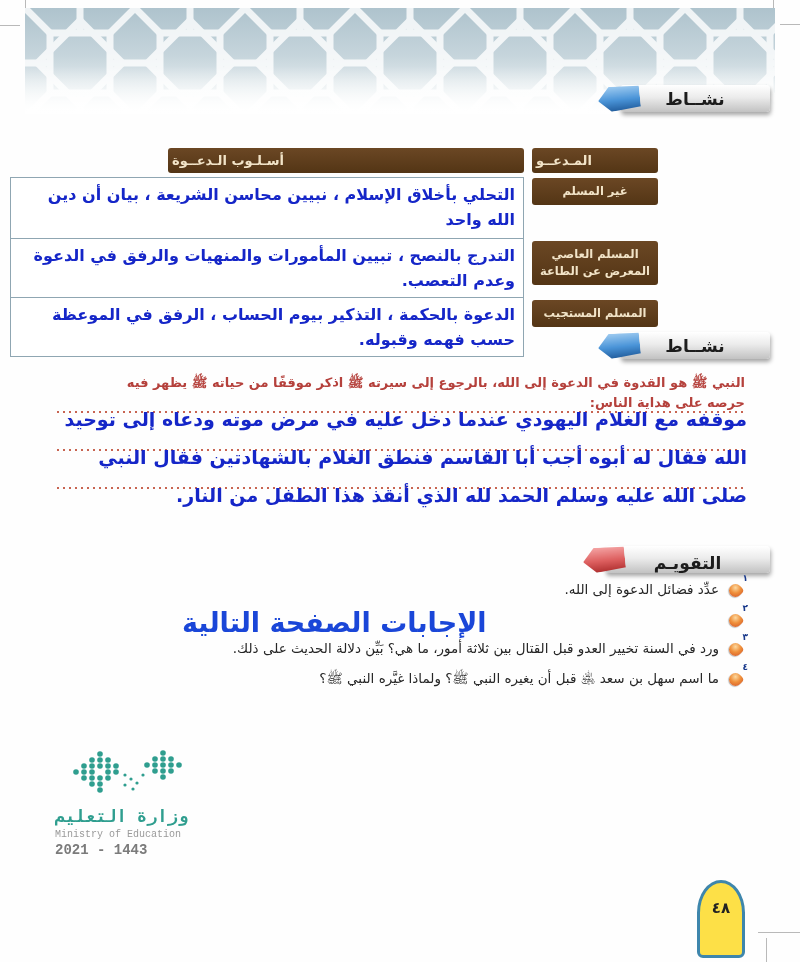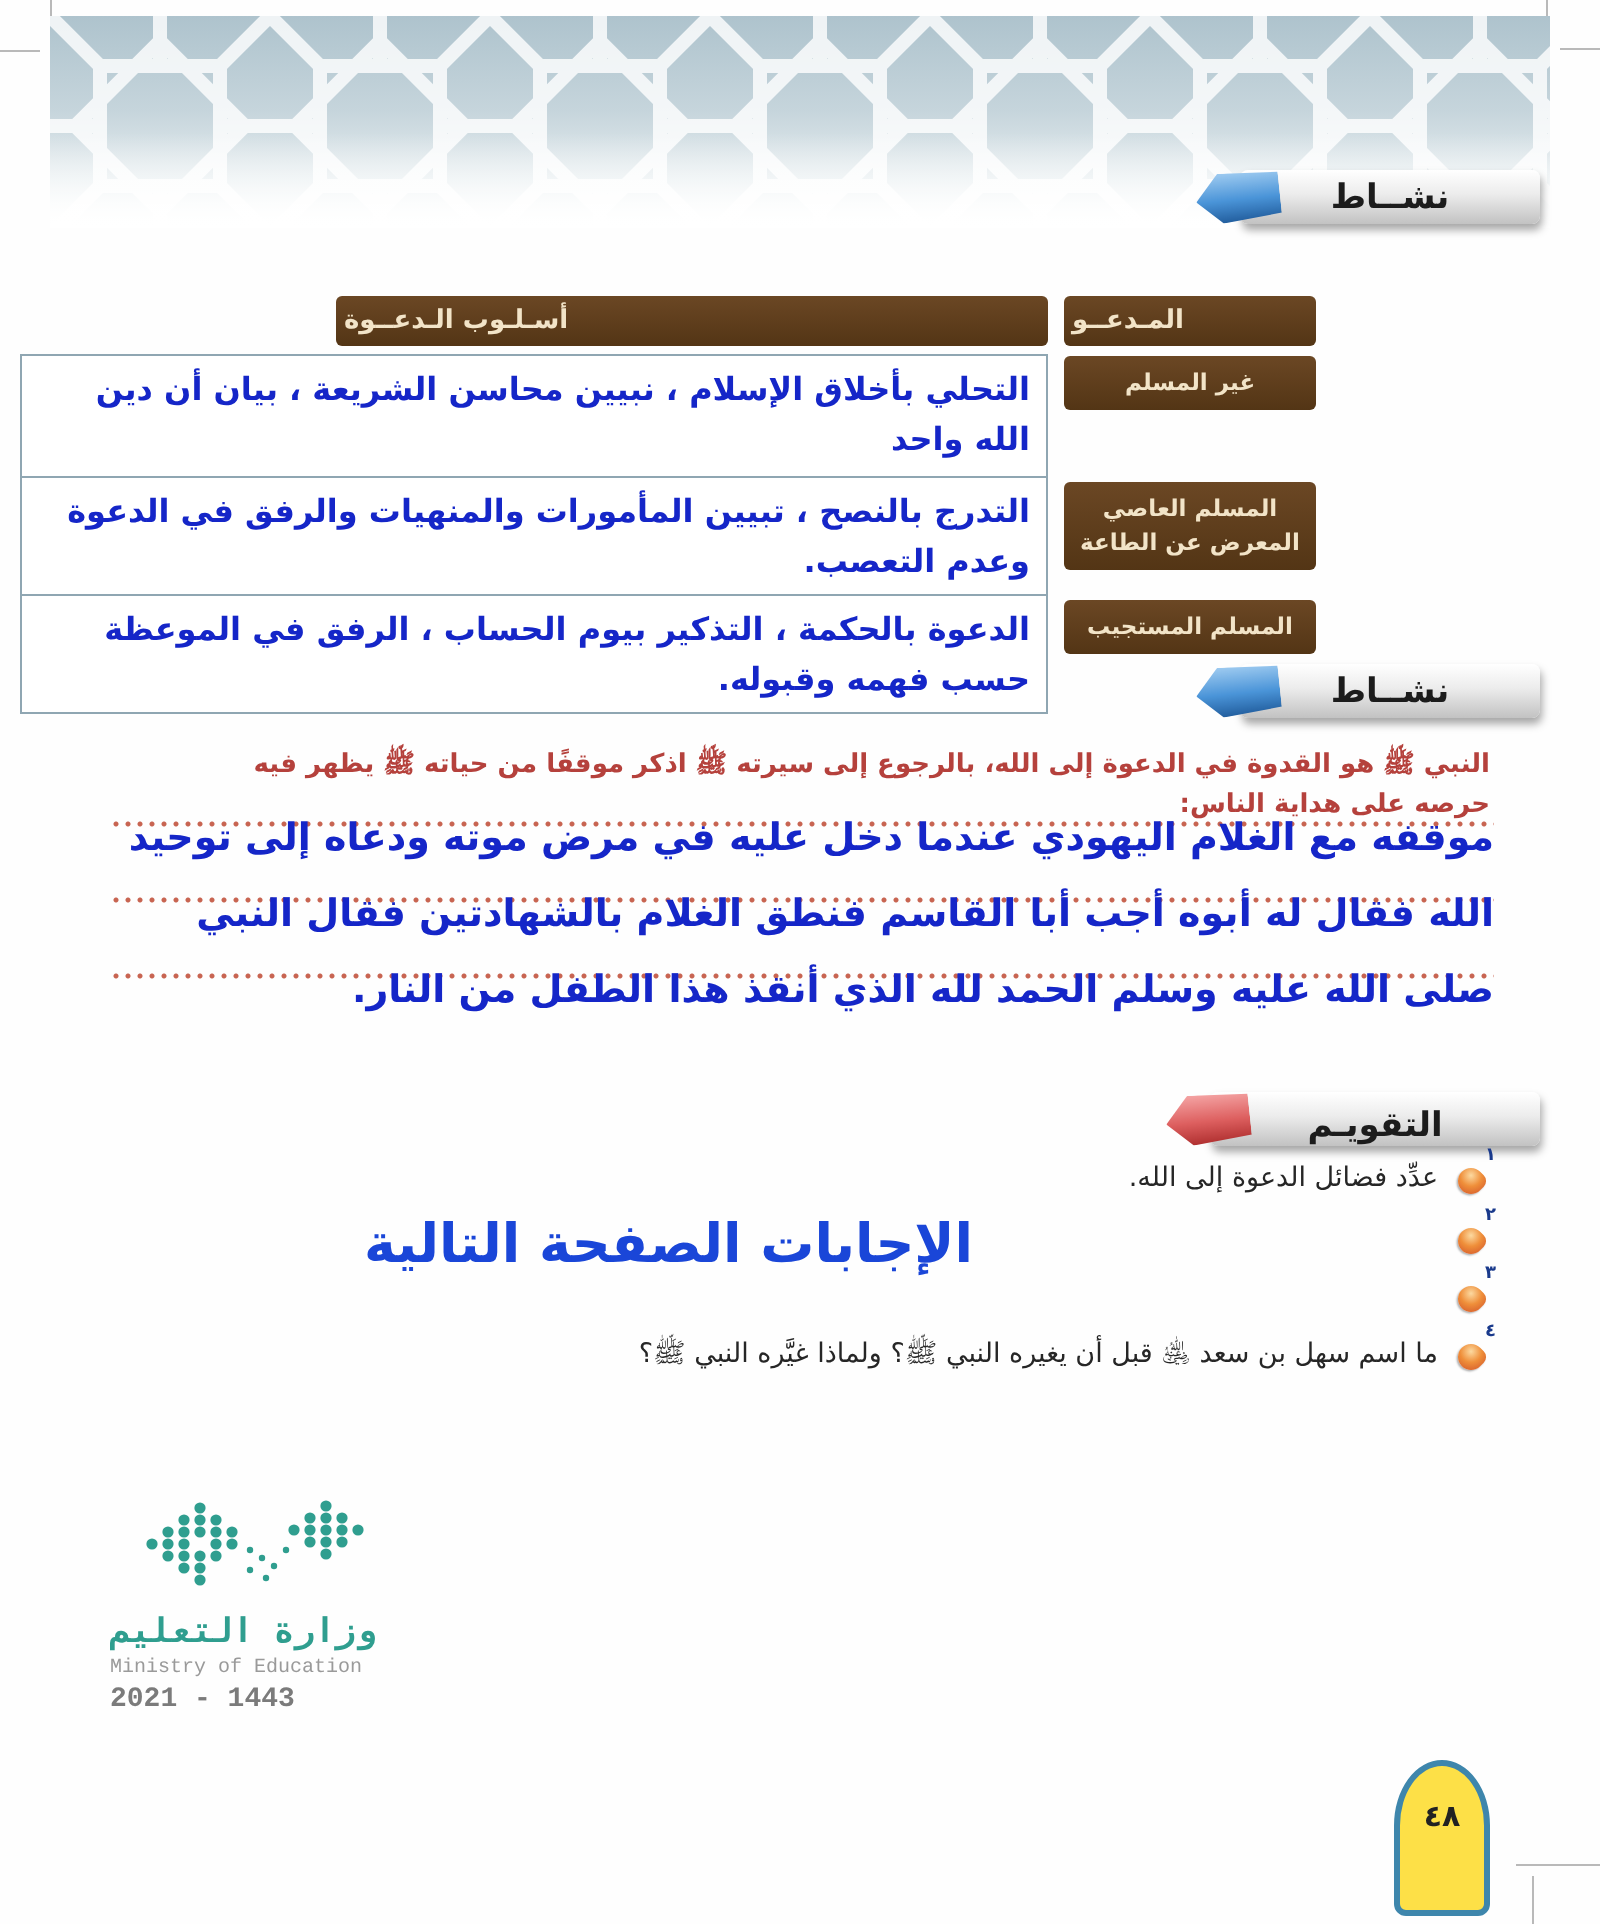--- a/index.html
+++ b/index.html
@@ -173,20 +173,21 @@
       <span class="q-icon">
         <span class="drop"></span>
         <span class="q-num">٢</span>
       </span>
     </div>
     <div class="q-row">
       <span class="q-icon">
         <span class="drop"></span>
         <span class="q-num">٣</span>
       </span>
+      <span class="q-text">ورد في السنة تخيير العدو قبل القتال بين ثلاثة أمور، ما هي؟ بَيِّن دلالة الحديث على ذلك.</span>
     </div>
     <div class="q-row">
       <span class="q-icon">
         <span class="drop"></span>
         <span class="q-num">٤</span>
       </span>
       <span class="q-text">ما اسم سهل بن سعد ﵁ قبل أن يغيره النبي ﷺ؟ ولماذا غيَّره النبي ﷺ؟</span>
     </div>
   </div>
 

